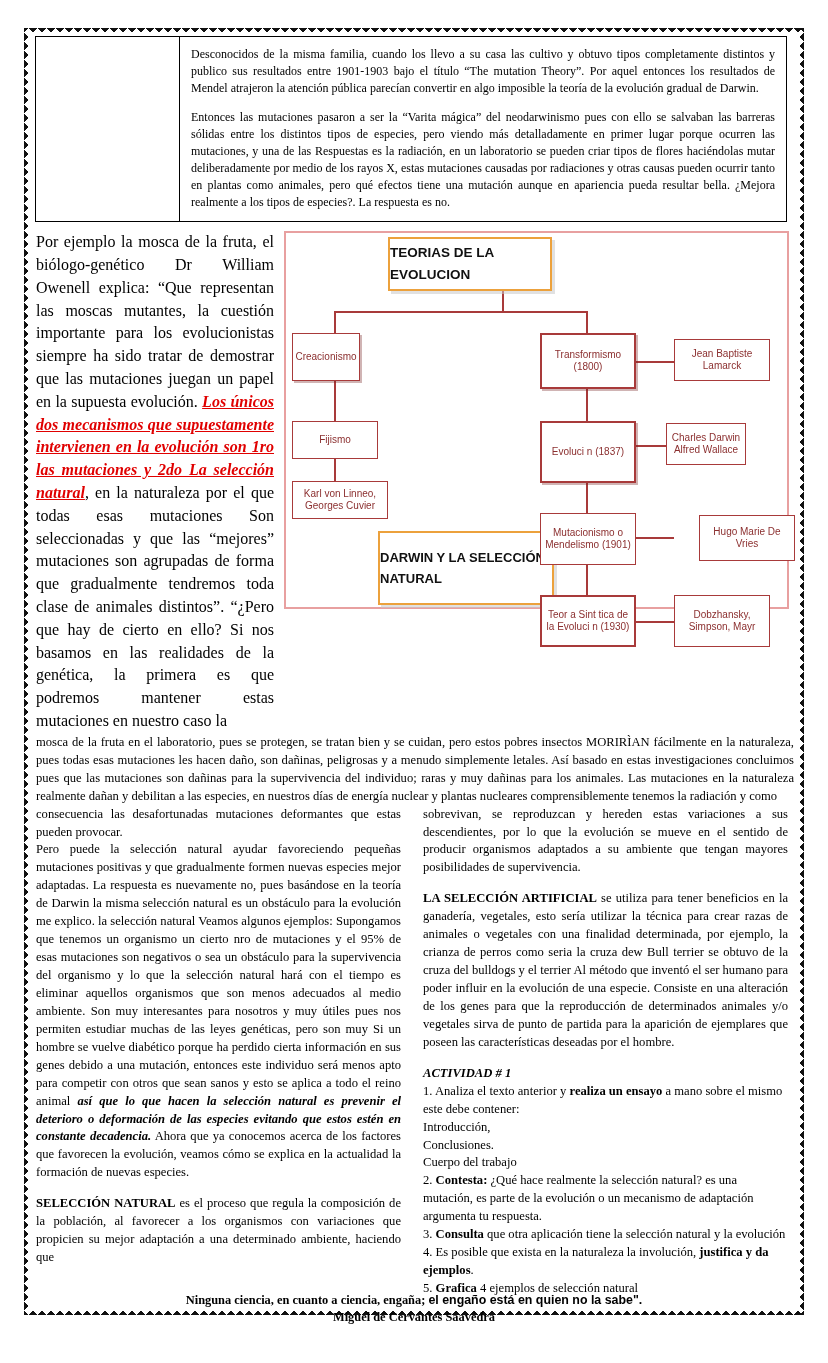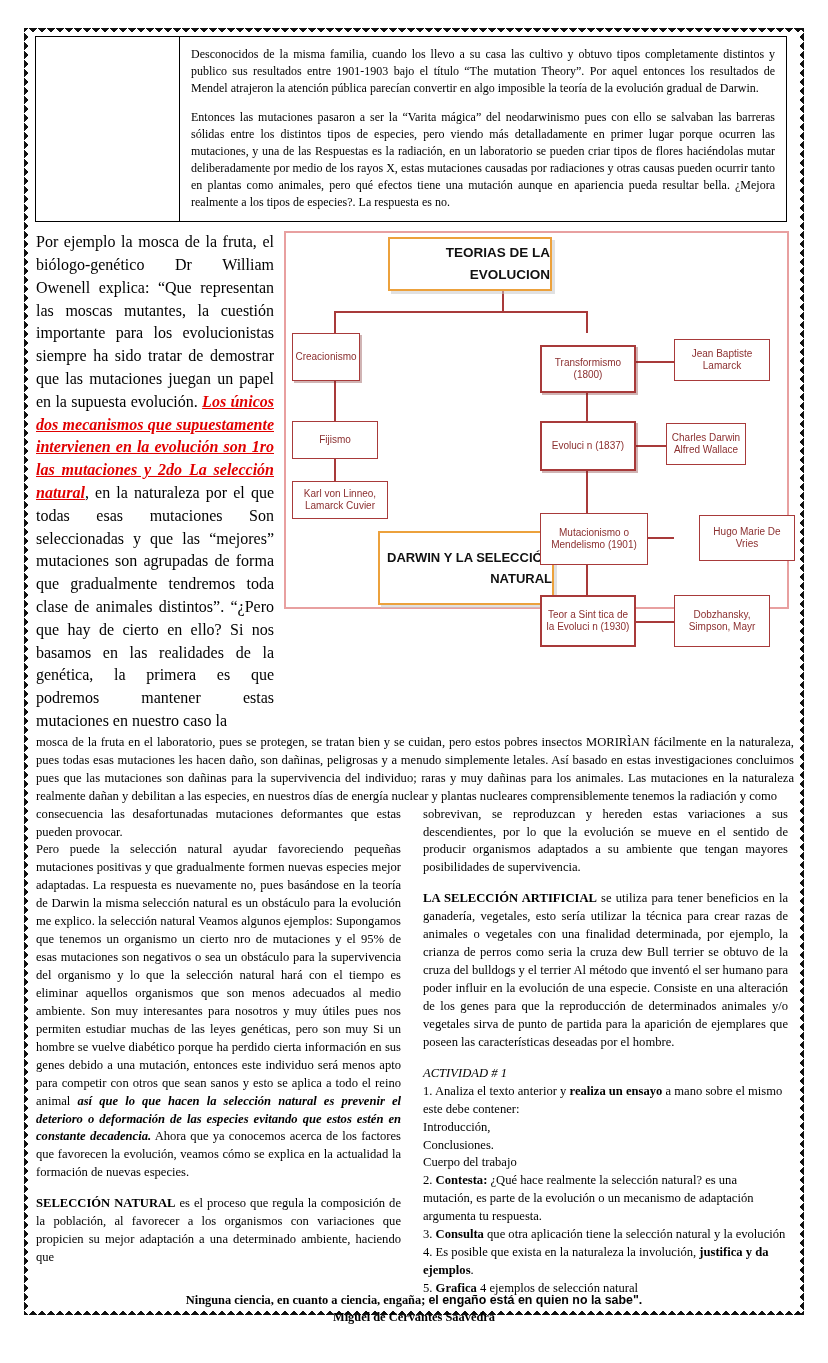--- a/index.html
+++ b/index.html
@@ -127,21 +127,21 @@
     border:2.4px solid #ecA13c;
     background:#fff;
     color:#111;
     font-family:"Liberation Sans","DejaVu Sans",sans-serif;
     font-weight:bold;
     font-size:13.5px;
     line-height:1.62;
     display:flex;
     align-items:center;
     justify-content:center;
-    text-align:right;
+    text-align:left;
     box-shadow:3px 3px 0 rgba(200,200,200,.55);
   }
   .conn{ position:absolute; background:#a83a3a; }
   .conn.h{ height:1.6px; }
   .conn.v{ width:1.6px; }
 
   
   .fullwide{
     font-size:12.6px;
     line-height:1.425;
@@ -161,21 +161,21 @@
     width:365px;
     font-size:12.6px;
     line-height:1.425;
     text-align:justify;
   }
   .col p{ margin:0; }
   .col .gap{ height:13px; }
   .b{ font-weight:bold; }
   .bi{ font-weight:bold; font-style:italic; }
   .act-list{ text-align:left; }
-  .act-title{ font-weight:normal; font-style:italic; }
+  .act-title{ font-weight:bold; font-style:italic; }
 
   
   .footer{
     position:absolute;
     left:24px;
     top:1292px;
     width:780px;
     text-align:center;
     font-size:12.4px;
     font-weight:bold;
@@ -229,33 +229,33 @@
       <div class="conn h" style="left:300px; top:304px; width:88px;"></div>
       <div class="conn v" style="left:300px; top:332px; height:30px;"></div>
       <div class="conn h" style="left:300px; top:388px; width:88px;"></div>
 
       <div class="titlebox" style="left:102px; top:4px; width:164px; height:54px;">TEORIAS DE LA EVOLUCION</div>
 
       <div class="dbox shadow" style="left:6px;  top:100px; width:68px; height:48px;">Creacionismo</div>
 
       <div class="dbox" style="left:6px;  top:188px; width:86px; height:38px;">Fijismo</div>
 
-      <div class="dbox" style="left:6px;  top:248px; width:96px; height:38px;">Karl von Linneo, Lamarck Cuvier</div>
+      <div class="dbox" style="left:6px;  top:248px; width:96px; height:38px;">Karl von Linneo, Georges Cuvier</div>
 
       <div class="titlebox" style="left:92px; top:298px; width:176px; height:74px; font-size:13px;">DARWIN Y LA SELECCIÓN NATURAL</div>
 
-      <div class="dbox thick shadow" style="left:254px; top:112px; width:96px; height:48px;">Transformismo (1800)</div>
+      <div class="dbox thick shadow" style="left:254px; top:100px; width:96px; height:56px;">Transformismo (1800)</div>
 
       <div class="dbox" style="left:388px; top:106px; width:96px; height:42px;">Jean Baptiste Lamarck</div>
 
-      <div class="dbox thick shadow" style="left:254px; top:188px; width:96px; height:50px;">Evoluci n (1837)</div>
+      <div class="dbox thick shadow" style="left:254px; top:188px; width:96px; height:62px;">Evoluci n (1837)</div>
 
       <div class="dbox" style="left:380px; top:190px; width:80px; height:42px;">Charles Darwin Alfred Wallace</div>
 
-      <div class="dbox" style="left:254px; top:280px; width:108px; height:52px;">Mutacionismo o Mendelismo (1901)</div>
+      <div class="dbox" style="left:254px; top:280px; width:96px; height:52px;">Mutacionismo o Mendelismo (1901)</div>
 
       <div class="dbox" style="left:388px; top:282px; width:96px; height:46px;margin-left:25px;">Hugo Marie De Vries</div>
 
       <div class="dbox thick" style="left:254px; top:362px; width:96px; height:52px;">Teor a Sint tica de la Evoluci n (1930)</div>
 
       <div class="dbox" style="left:388px; top:362px; width:96px; height:52px;">Dobzhansky, Simpson, Mayr</div>
     </div>
   </div>
 
   <div class="fullwide">mosca de la fruta en el laboratorio, pues se protegen, se tratan bien y se cuidan, pero estos pobres insectos MORIRÌAN fácilmente en la naturaleza, pues todas esas mutaciones les hacen daño, son dañinas, peligrosas y a menudo simplemente letales. Así basado en estas investigaciones concluimos pues que las mutaciones son dañinas para la supervivencia del individuo; raras y muy dañinas para los animales. Las mutaciones en la naturaleza realmente dañan y debilitan a las especies, en nuestros días de energía nuclear y plantas nucleares comprensiblemente tenemos la radiación y como</div>

